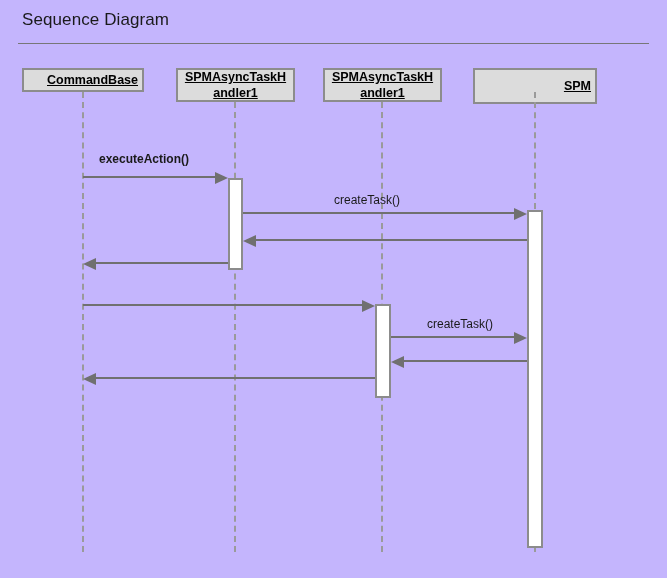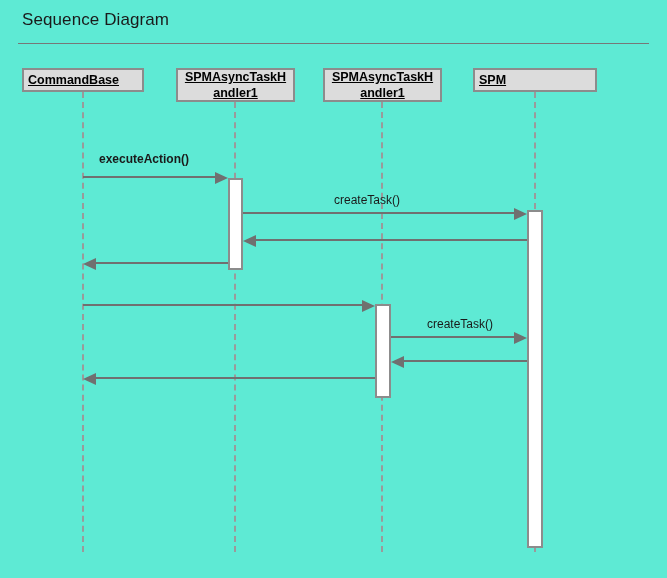--- a/index.html
+++ b/index.html
@@ -8,21 +8,21 @@
     background: #ffffff;
   }
   body {
     font-family: "Liberation Sans", sans-serif;
     -webkit-font-smoothing: antialiased;
   }
   #canvas {
     position: relative;
     width: 667px;
     height: 578px;
-    background: #5eead4;
+    background: #c4b5fd;
     overflow: hidden;
   }
 
   
   #title {
     position: absolute;
     left: 22px;
     top: 10px;
     font-size: 17px;
     color: #1a1a1a;
@@ -39,21 +39,21 @@
   }
 
   
   .lifeline-head {
     position: absolute;
     box-sizing: border-box;
     background: #dcdcdc;
     border: 2px solid #8c8c8c;
     display: flex;
     align-items: center;
-    justify-content: flex-start;
+    justify-content: flex-end;
     text-align: center;
   }
   .lifeline-head .head-label {
     font-size: 12.5px;
     font-weight: bold;
     color: #000000;
     text-decoration: underline;
     line-height: 16px;
     padding: 0 4px;
     word-break: break-all;
@@ -118,21 +118,21 @@
   </div>
 
   <div class="lifeline-head" style="left:176px; top:68px; width:119px; height:34px;">
     <span class="head-label">SPMAsyncTaskHandler1</span>
   </div>
 
   <div class="lifeline-head" style="left:323px; top:68px; width:119px; height:34px;">
     <span class="head-label">SPMAsyncTaskHandler1</span>
   </div>
 
-  <div class="lifeline-head" style="left:473px; top:68px; width:124px; height:24px;">
+  <div class="lifeline-head" style="left:473px; top:68px; width:124px; height:36px;">
     <span class="head-label">SPM</span>
   </div>
 
   <div class="lifeline-line" style="left:82px;  top:92px;  height:460px;"></div>
   <div class="lifeline-line" style="left:234px; top:102px; height:450px;"></div>
   <div class="lifeline-line" style="left:381px; top:102px; height:450px;"></div>
   <div class="lifeline-line" style="left:534px; top:92px;  height:460px;"></div>
 
   <div class="activation" style="left:228px; top:178px; width:15px; height:92px;"></div>
   <div class="activation" style="left:527px; top:210px; width:16px; height:338px;"></div>

